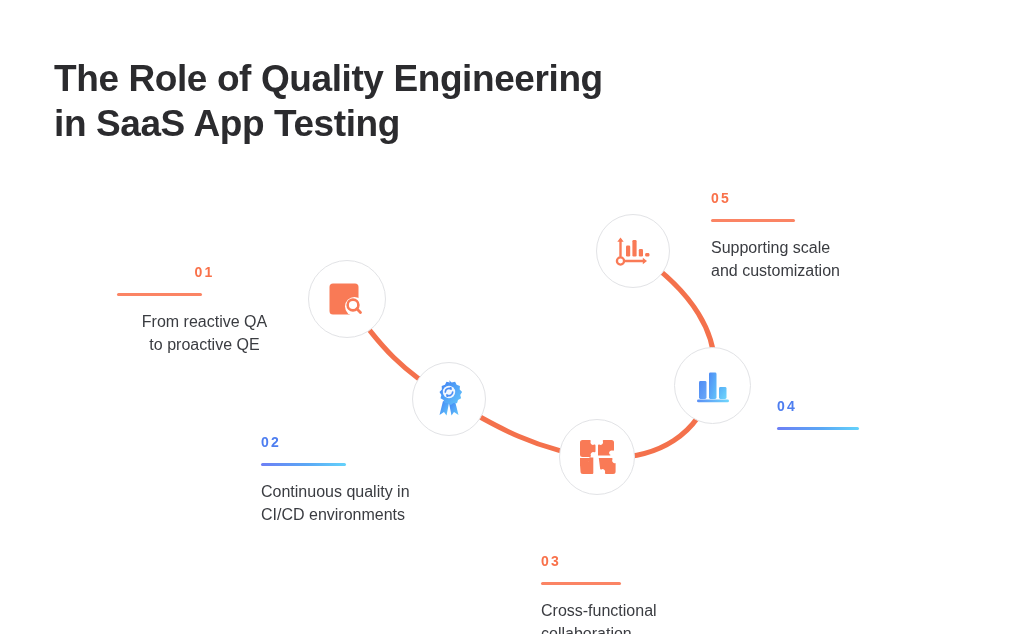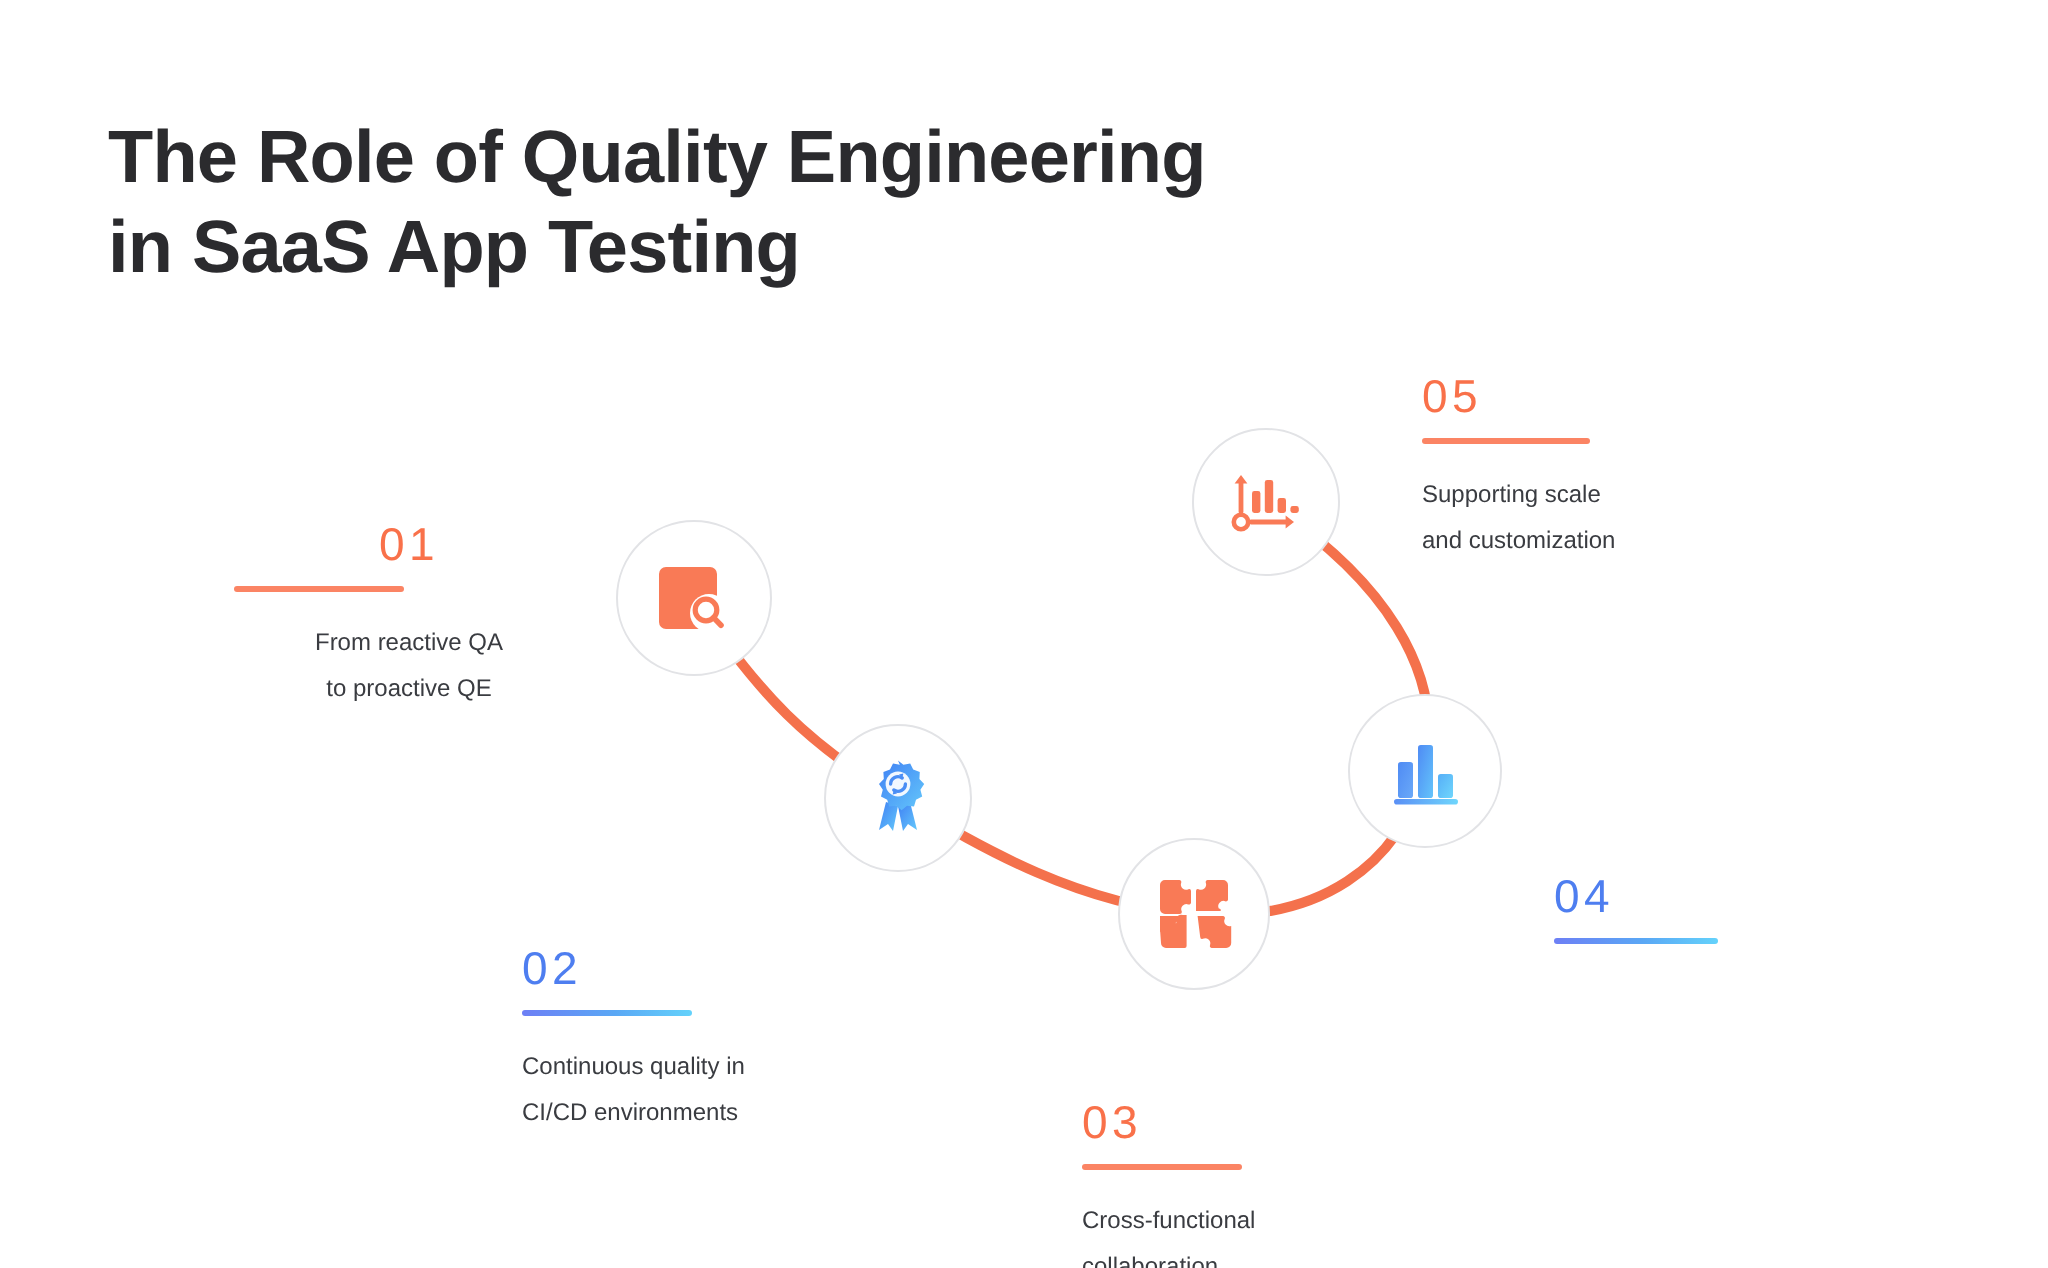--- a/index.html
+++ b/index.html
@@ -51,39 +51,39 @@
     display: flex;
     align-items: center;
     justify-content: center;
     z-index: 3;
   }
   .node-icon { display: block; }
 
   
   .step-block { position: absolute; z-index: 4; }
   .step-num {
-    font-size: 23px;
-    font-weight: normal;
+    font-size: 14px;
+    font-weight: bold;
     letter-spacing: 2.2px;
     line-height: 24px;
   }
   .step-num.orange { color: #f9714a; }
-  .step-num.blue   { color: #4e7ef0; margin-top: 42px; }
+  .step-num.blue   { color: #4e7ef0; }
   .step-rule {
     height: 3px;
     margin-top: 9px;
     margin-bottom: 14px;
     border-radius: 2px;
   }
   .step-rule.orange { background: #fb8464; }
   .step-rule.blue {
     background: linear-gradient(90deg, #6d7ff5 0%, #5aa8f5 55%, #64d2fb 100%);
   }
   .step-text {
-    font-size: 12px;
+    font-size: 16px;
     color: #3a3c41;
     line-height: 23px;
     white-space: pre-line;
   }
 </style>
 </head>
 <body>
 
 <div id="canvas">
 

